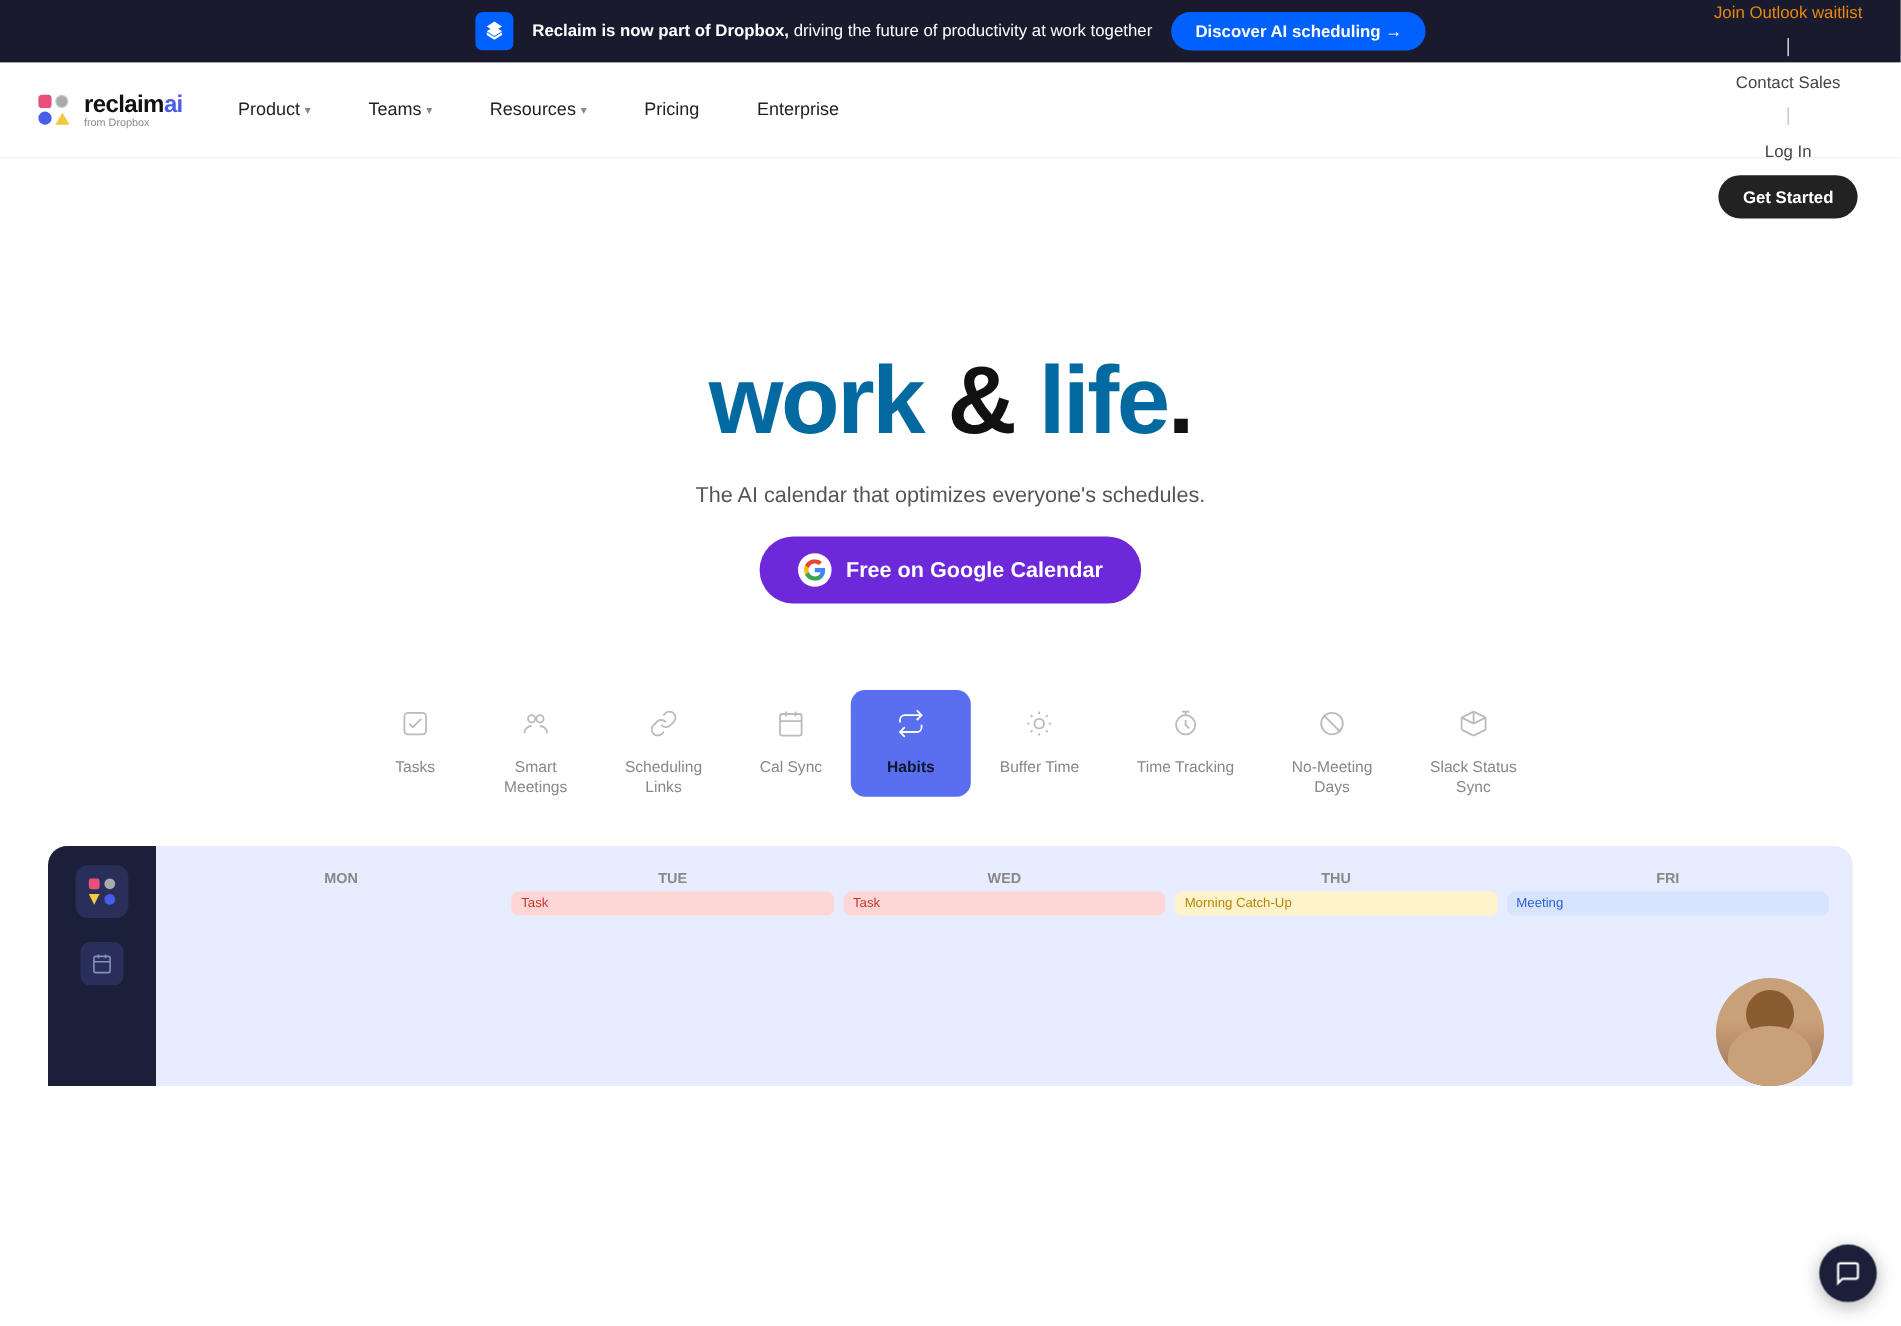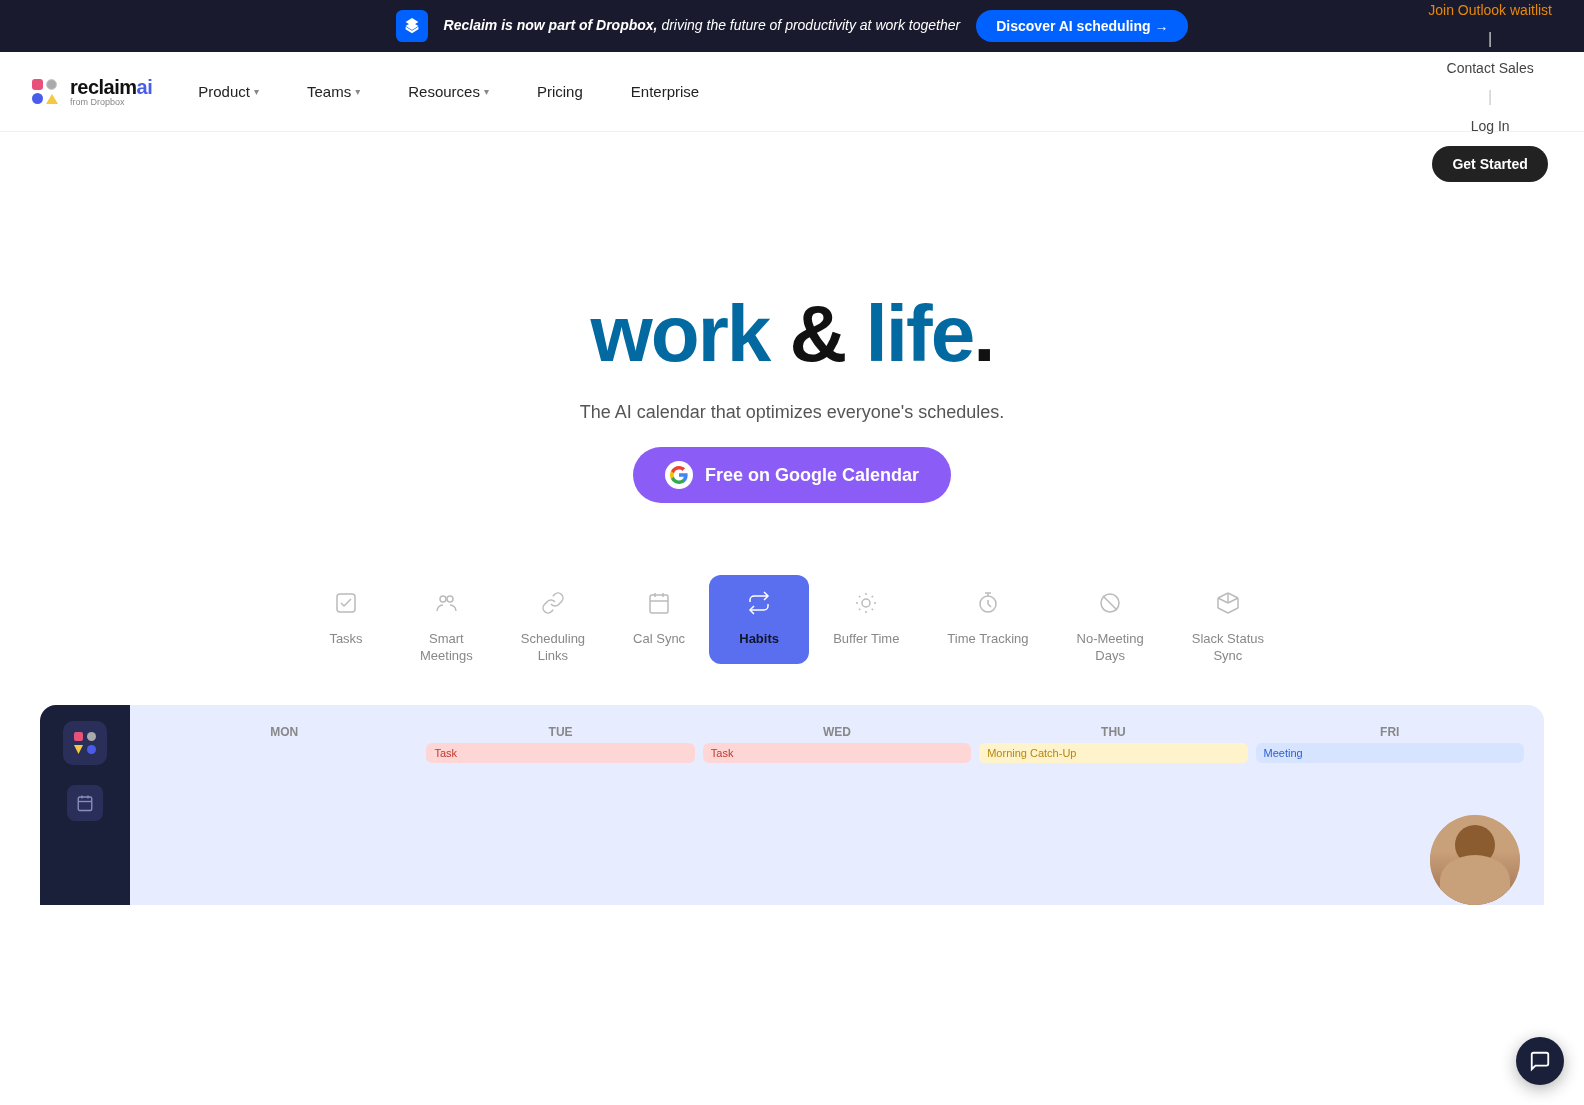--- a/index.html
+++ b/index.html
@@ -17,21 +17,20 @@
     }
     .banner-dropbox-icon {
       width: 32px;
       height: 32px;
       flex-shrink: 0;
     }
     .banner-text {
       color: #fff;
       font-size: 14px;
       line-height: 1.4;
-      font-style: italic;
     }
     .banner-text strong { font-weight: 700; }
     .banner-cta {
       background: #0061ff;
       color: #fff;
       border: none;
       border-radius: 24px;
       padding: 8px 20px;
       font-size: 14px;
       font-weight: 600;
@@ -109,21 +108,21 @@
     .hero-subtitle {
       font-size: 18px;
       color: #555;
       margin-top: 24px;
       margin-bottom: 24px;
     }
     .google-btn {
       display: flex;
       align-items: center;
       gap: 12px;
-      background: #8b5cf6;
+      background: #6d28d9;
       color: #fff;
       border: none;
       border-radius: 40px;
       padding: 14px 32px;
       font-size: 18px;
       font-weight: 600;
       cursor: pointer;
     }
     .google-g {
       width: 28px;

